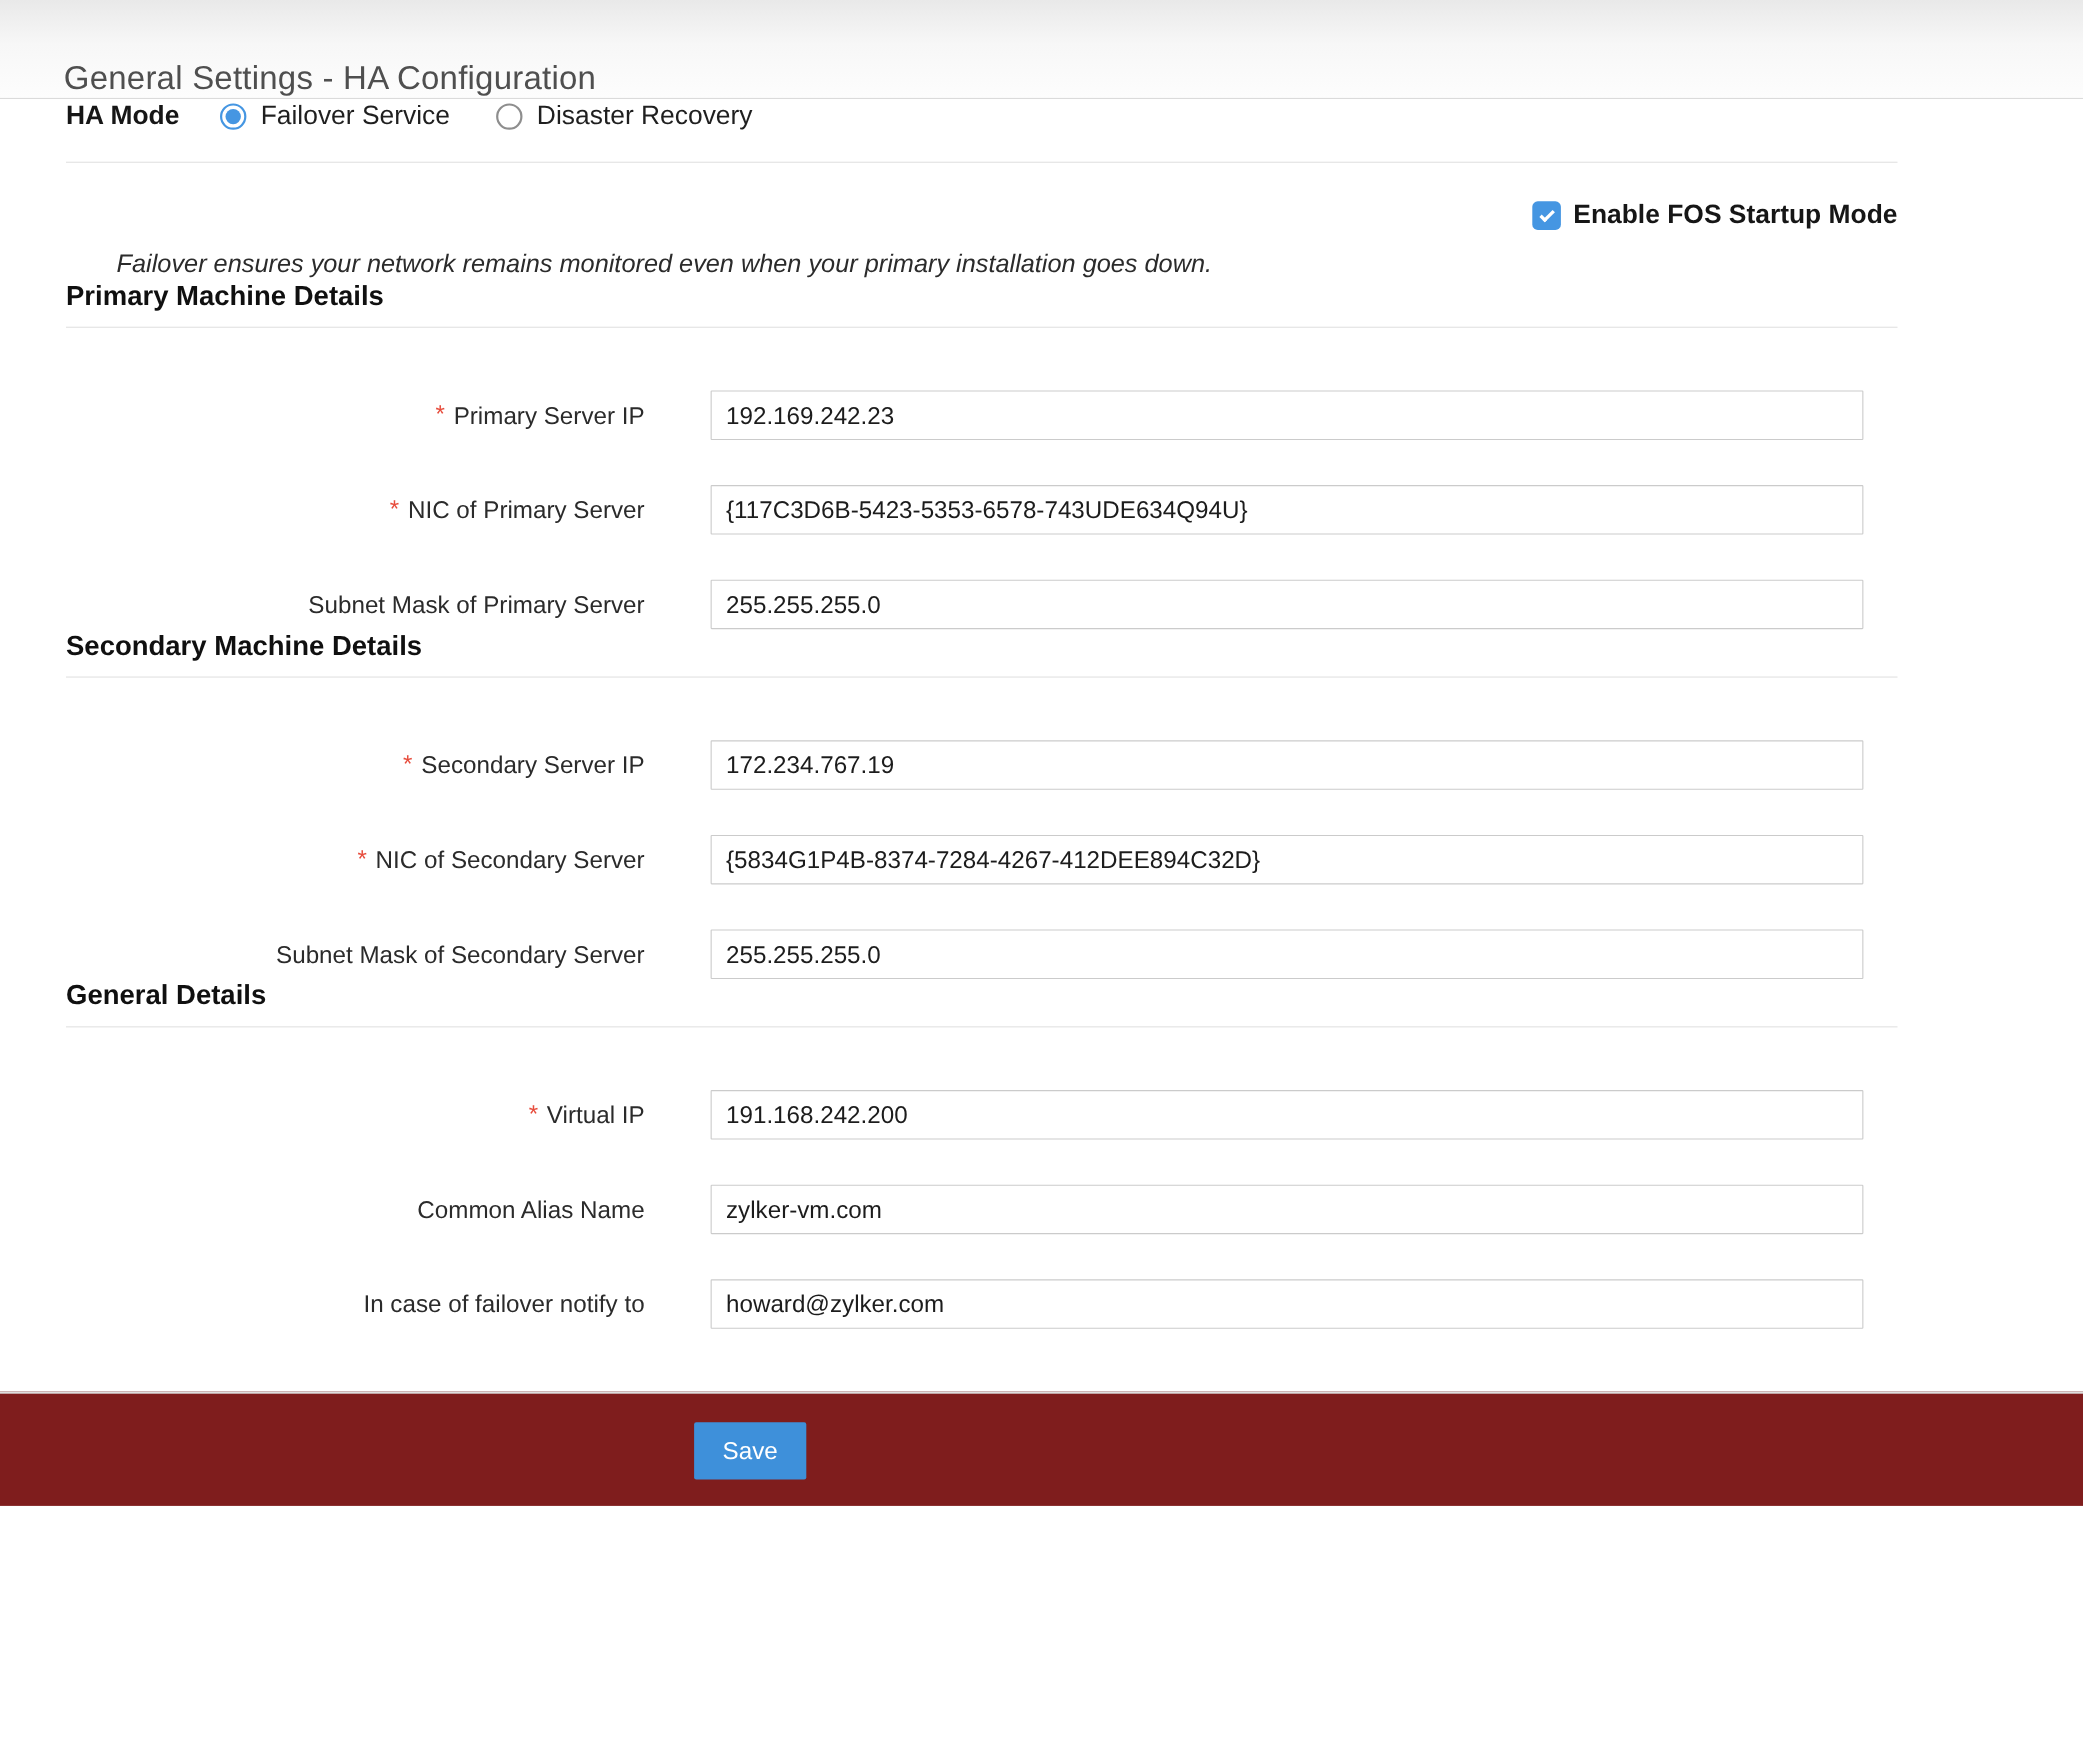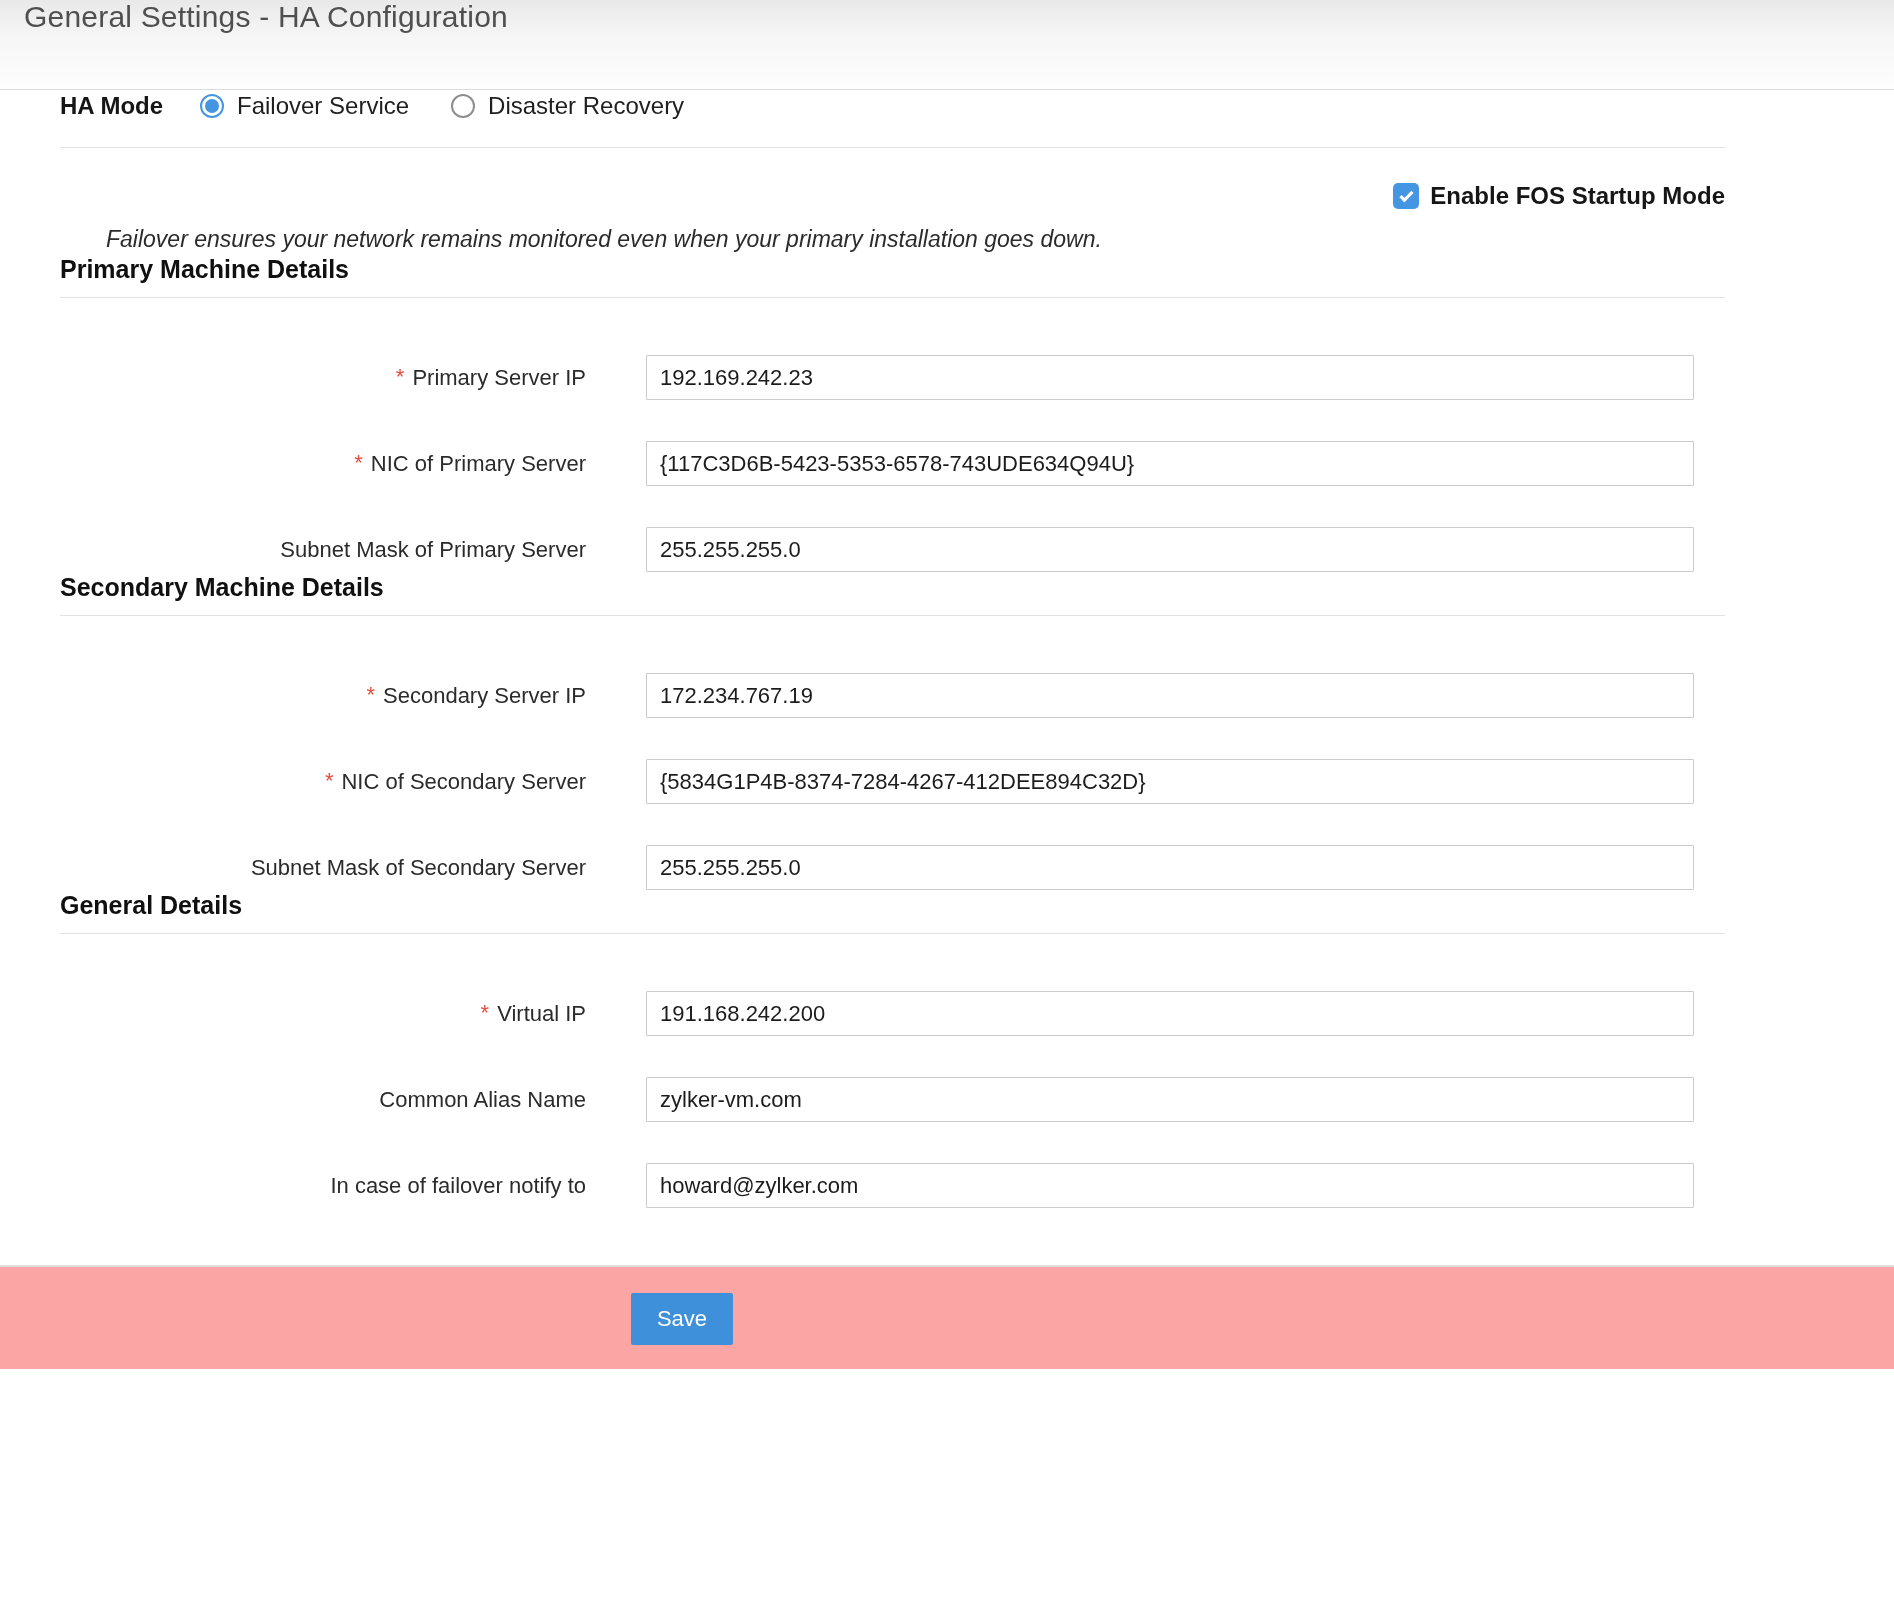--- a/index.html
+++ b/index.html
@@ -13,22 +13,22 @@
     background: #ffffff;
     font-family: "Liberation Sans", "DejaVu Sans", sans-serif;
     overflow: hidden;
     color: #1f1f1f;
   }
   
   .header {
     height: 90px;
     background: linear-gradient(to bottom, #e9e9e9 0%, #f7f7f7 45%, #fdfdfd 100%);
     border-bottom: 1px solid #dbdbdb;
-    display: flex; align-items: flex-start;
-    padding-left: 24px;
+    display: flex; align-items: flex-end;
+    padding-left: 58px;
   }
   .page-title {
     font-size: 30px;
     color: #4f4f4f;
     font-weight: 400;
     letter-spacing: 0.2px;
   }
   
   .content { margin-left: 60px; width: 1665px; }
 
@@ -80,21 +80,21 @@
     margin-left: 60px; width: 1048px; height: 45px;
     border: 1px solid #cbcbcb; border-radius: 1px;
     font-size: 22px; color: #1c1c1c; padding: 0 13px;
     font-family: "Liberation Sans", "DejaVu Sans", sans-serif;
     background: #fff; outline: none;
   }
   
   .footer {
     margin-top: 57px;
     height: 104px;
-    background: #fca5a5;
+    background: #7f1d1d;
     border-top: 2px solid #dedede;
     padding-left: 631px;
   }
   .save-btn {
     margin-top: 26px; width: 102px; height: 52px;
     background: var(--accent_blue); color: #ffffff;
     font-size: 22px; border: none; border-radius: 2px;
     cursor: pointer;
     font-family: "Liberation Sans", "DejaVu Sans", sans-serif;
   }

